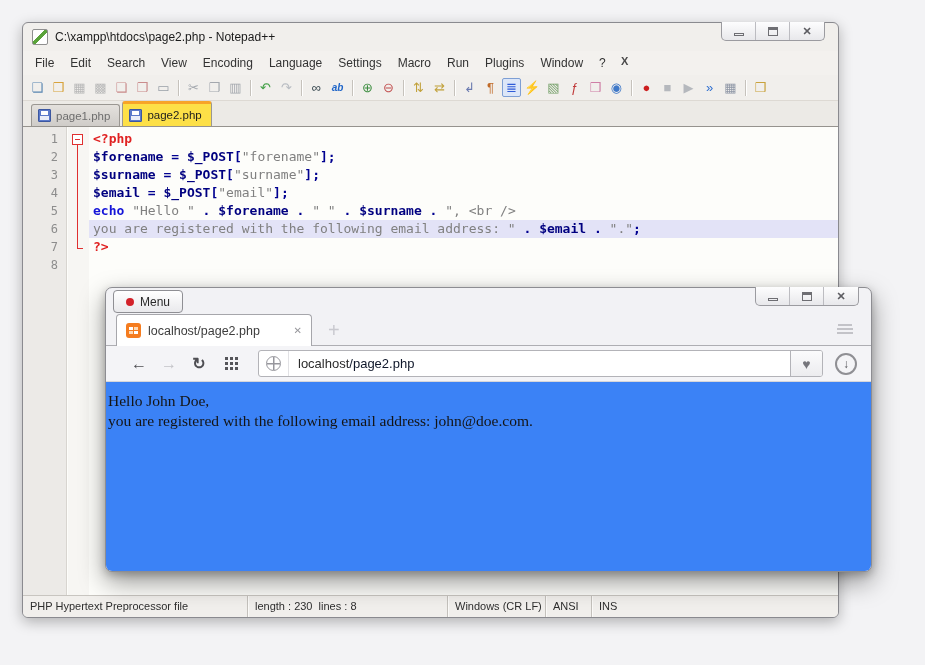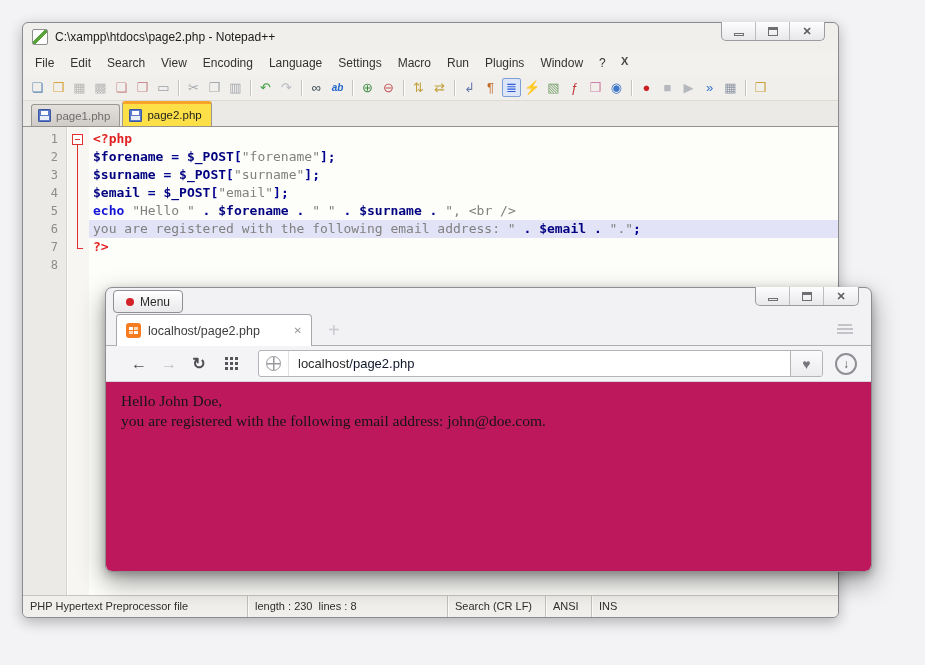--- a/index.html
+++ b/index.html
@@ -127,22 +127,22 @@
       linear-gradient(#97979d,#97979d) center/1.5px 100% no-repeat; }
   .addr-text { padding-left:9px; font-size:13px; color:#2b2b2b; white-space:nowrap; flex:1; }
   .addr-path { color:#0f172a; }
   .heart-btn { width:32px; align-self:stretch; display:flex; align-items:center; justify-content:center;
     border-left:1px solid #b3b3b8; background:linear-gradient(#fbfbfc,#ececef);
     font-size:14px; color:#76767c; cursor:default; }
   .download-btn { width:22px; height:22px; border:2px solid #8f8f94; border-radius:50%;
     display:flex; align-items:center; justify-content:center; font-size:12px; font-weight:bold;
     color:#55555a; cursor:default; }
 
-  .b-content { position:absolute; left:0; right:0; top:94px; bottom:0; background:#be185d;
-    border-radius:0 0 6px 6px; padding:9px 15px; font-family:"Liberation Serif", serif;
+  .b-content { position:absolute; left:0; right:0; top:94px; bottom:0; background:#3b82f6;
+    border-radius:0 0 6px 6px; padding:9px 2px; font-family:"Liberation Serif", serif;
     font-size:15.5px; line-height:19.5px; color:#141414; }
 </style>
 </head>
 <body>
 
 <div id="npp">
   <div class="titlebar">
     <span class="npp-app-icon"></span>
     <span>C:\xampp\htdocs\page2.php - Notepad++</span>
     <div class="win-controls">
@@ -275,21 +275,21 @@
           <span class="ln">8</span>
           <span class="fold"></span>
           <span class="code-text"></span>
         </div>
       </div>
   </div>
 
   <div class="npp-statusbar">
       <div class="status-cell sc0">PHP Hypertext Preprocessor file</div>
       <div class="status-cell sc1">length : 230  lines : 8</div>
-      <div class="status-cell sc3">Search (CR LF)</div>
+      <div class="status-cell sc3">Windows (CR LF)</div>
       <div class="status-cell sc4">ANSI</div>
       <div class="status-cell sc5">INS</div>
     </div>
 </div>
 
 <div id="browser">
   <div class="menu-btn">
     <span class="opera-ring"></span>
     <span>Menu</span>
   </div>

